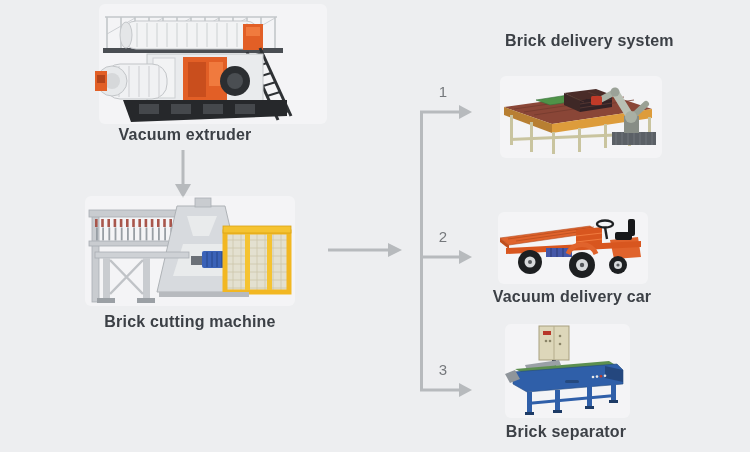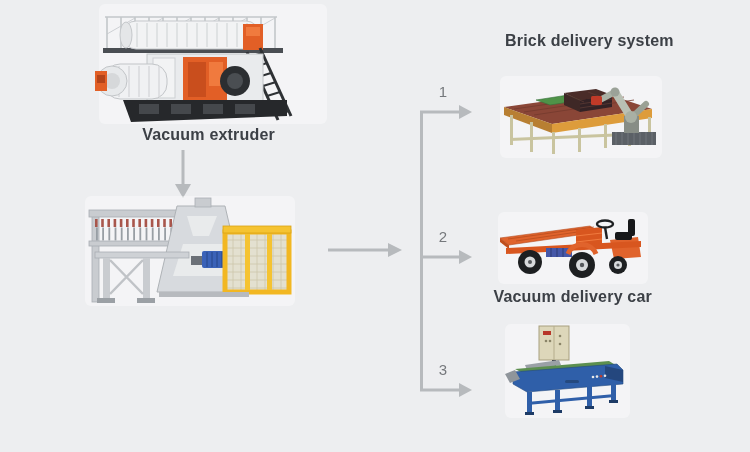--- a/index.html
+++ b/index.html
@@ -13,21 +13,21 @@
   #stage{
     position:relative;width:750px;height:452px;overflow:hidden;
     background:var(--background);
   }
   .abs{position:absolute;}
   .machine-label{
     position:absolute;
     font-family:"Liberation Sans",sans-serif;
     font-weight:bold;font-size:16px;line-height:18px;
     color:var(--label-text);
-    text-align:right;letter-spacing:.2px;white-space:nowrap;
+    text-align:center;letter-spacing:.2px;white-space:nowrap;
   }
   .diagram-title{
     position:absolute;
     font-family:"Liberation Sans",sans-serif;
     font-weight:bold;font-size:16px;line-height:18px;
     color:var(--label-text);
     text-align:center;letter-spacing:.2px;white-space:nowrap;
   }
   .branch-number{
     position:absolute;width:26px;text-align:center;
@@ -150,20 +150,21 @@
       <rect x="10" y="58" width="94" height="6" fill="#ced1d5" stroke="#aaaeb3" stroke-width="0.8"></rect>
       <rect x="18" y="64" width="7" height="42" fill="#c9ccd0"></rect>
       <rect x="58" y="64" width="7" height="42" fill="#c9ccd0"></rect>
       <path d="M25 66 L58 100 M58 66 L25 100" stroke="#c0c3c7" stroke-width="2.5"></path>
       <rect x="12" y="104" width="18" height="5" fill="#9ba0a5"></rect>
       <rect x="52" y="104" width="18" height="5" fill="#9ba0a5"></rect>
       <rect x="74" y="98" width="90" height="5" fill="#b7babe"></rect>
     </g>
   </svg>
 
+  <div class="machine-label" style="left:95px;top:313px;width:190px">Brick cutting machine</div>
 
   <svg class="abs" style="left:328px;top:242px" width="76" height="16" viewBox="0 0 76 16">
     <line x1="0" y1="8" x2="61" y2="8" stroke="var(--arrow)" stroke-width="3"></line>
     <polygon points="60,1 60,15 74,8" fill="var(--arrow)"></polygon>
   </svg>
 
   <svg class="abs" style="left:415px;top:90px" width="65" height="312" viewBox="0 0 65 312">
     <g stroke="var(--arrow)" stroke-width="3" fill="none">
       <path d="M6.5 22 V300"></path>
       <path d="M5 22 H45"></path>
@@ -305,14 +306,15 @@
       <path d="M22 78 L110 70 L110 73 L22 81 Z"></path>
     </g>
     <g fill="#1d3b66">
       <rect x="20" y="88" width="9" height="3"></rect>
       <rect x="48" y="86" width="9" height="3"></rect>
       <rect x="80" y="82" width="9" height="3"></rect>
       <rect x="104" y="76" width="9" height="3"></rect>
     </g>
   </svg>
 
+  <div class="machine-label" style="left:486px;top:423px;width:160px">Brick separator</div>
 
 </div>
 
 </body></html>

